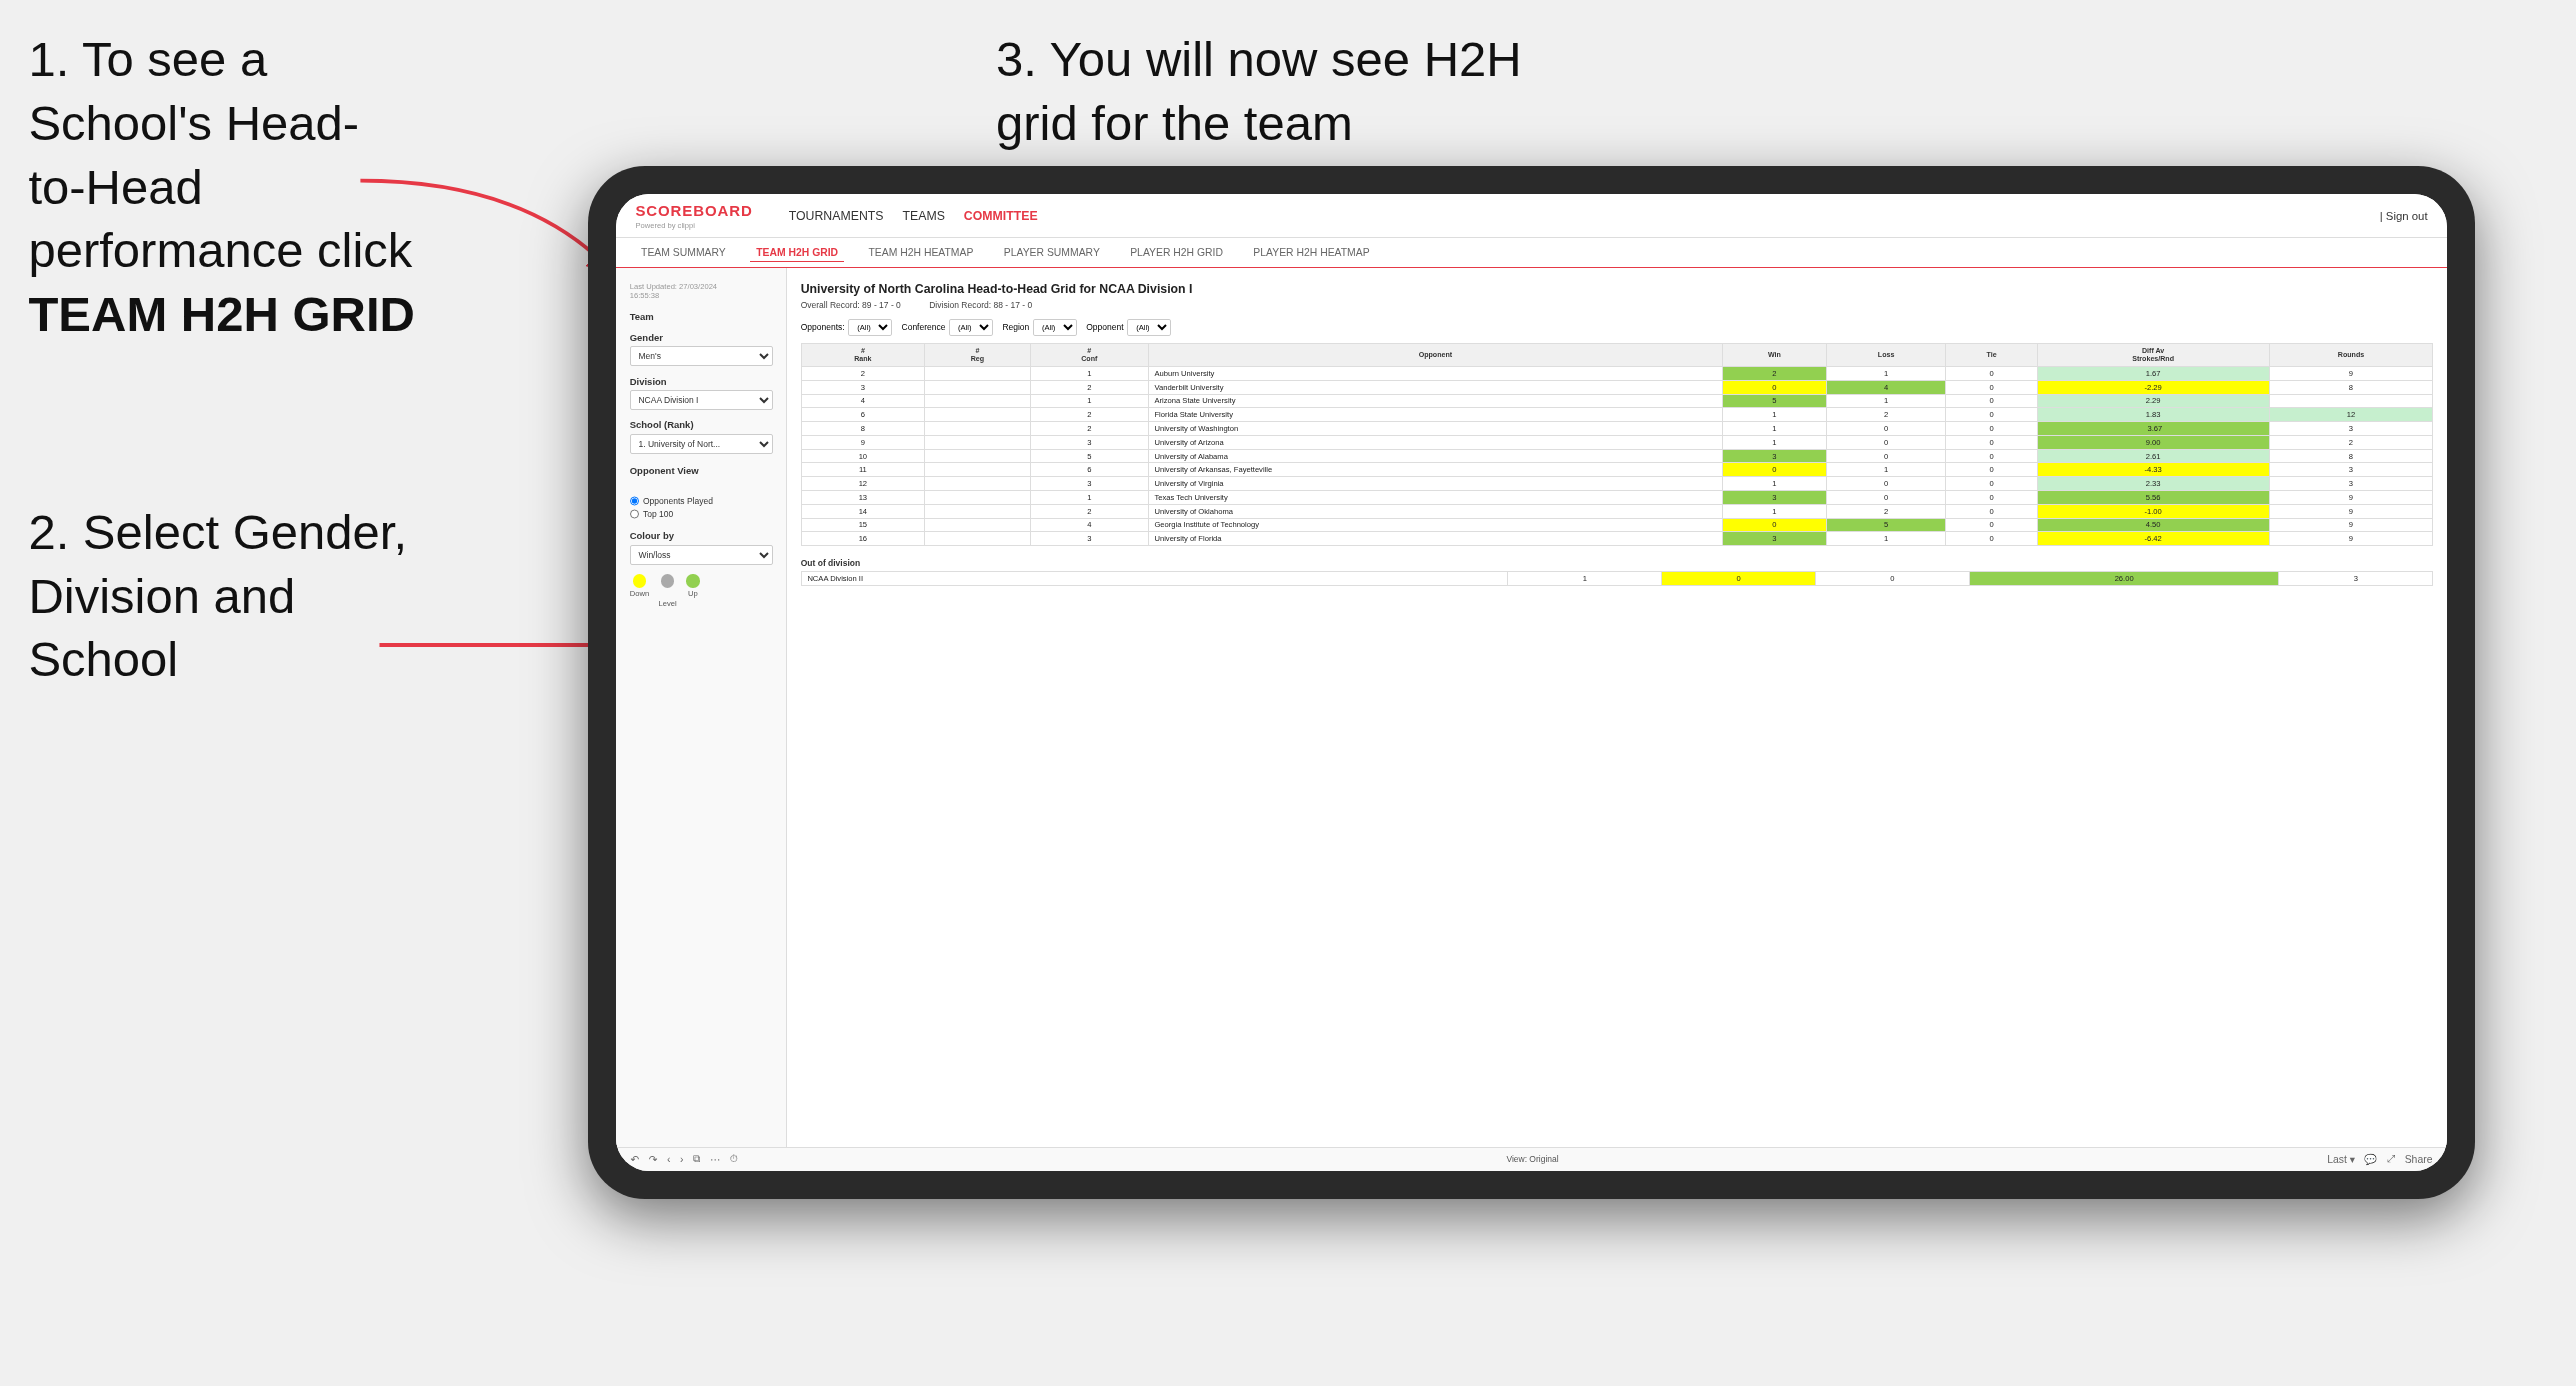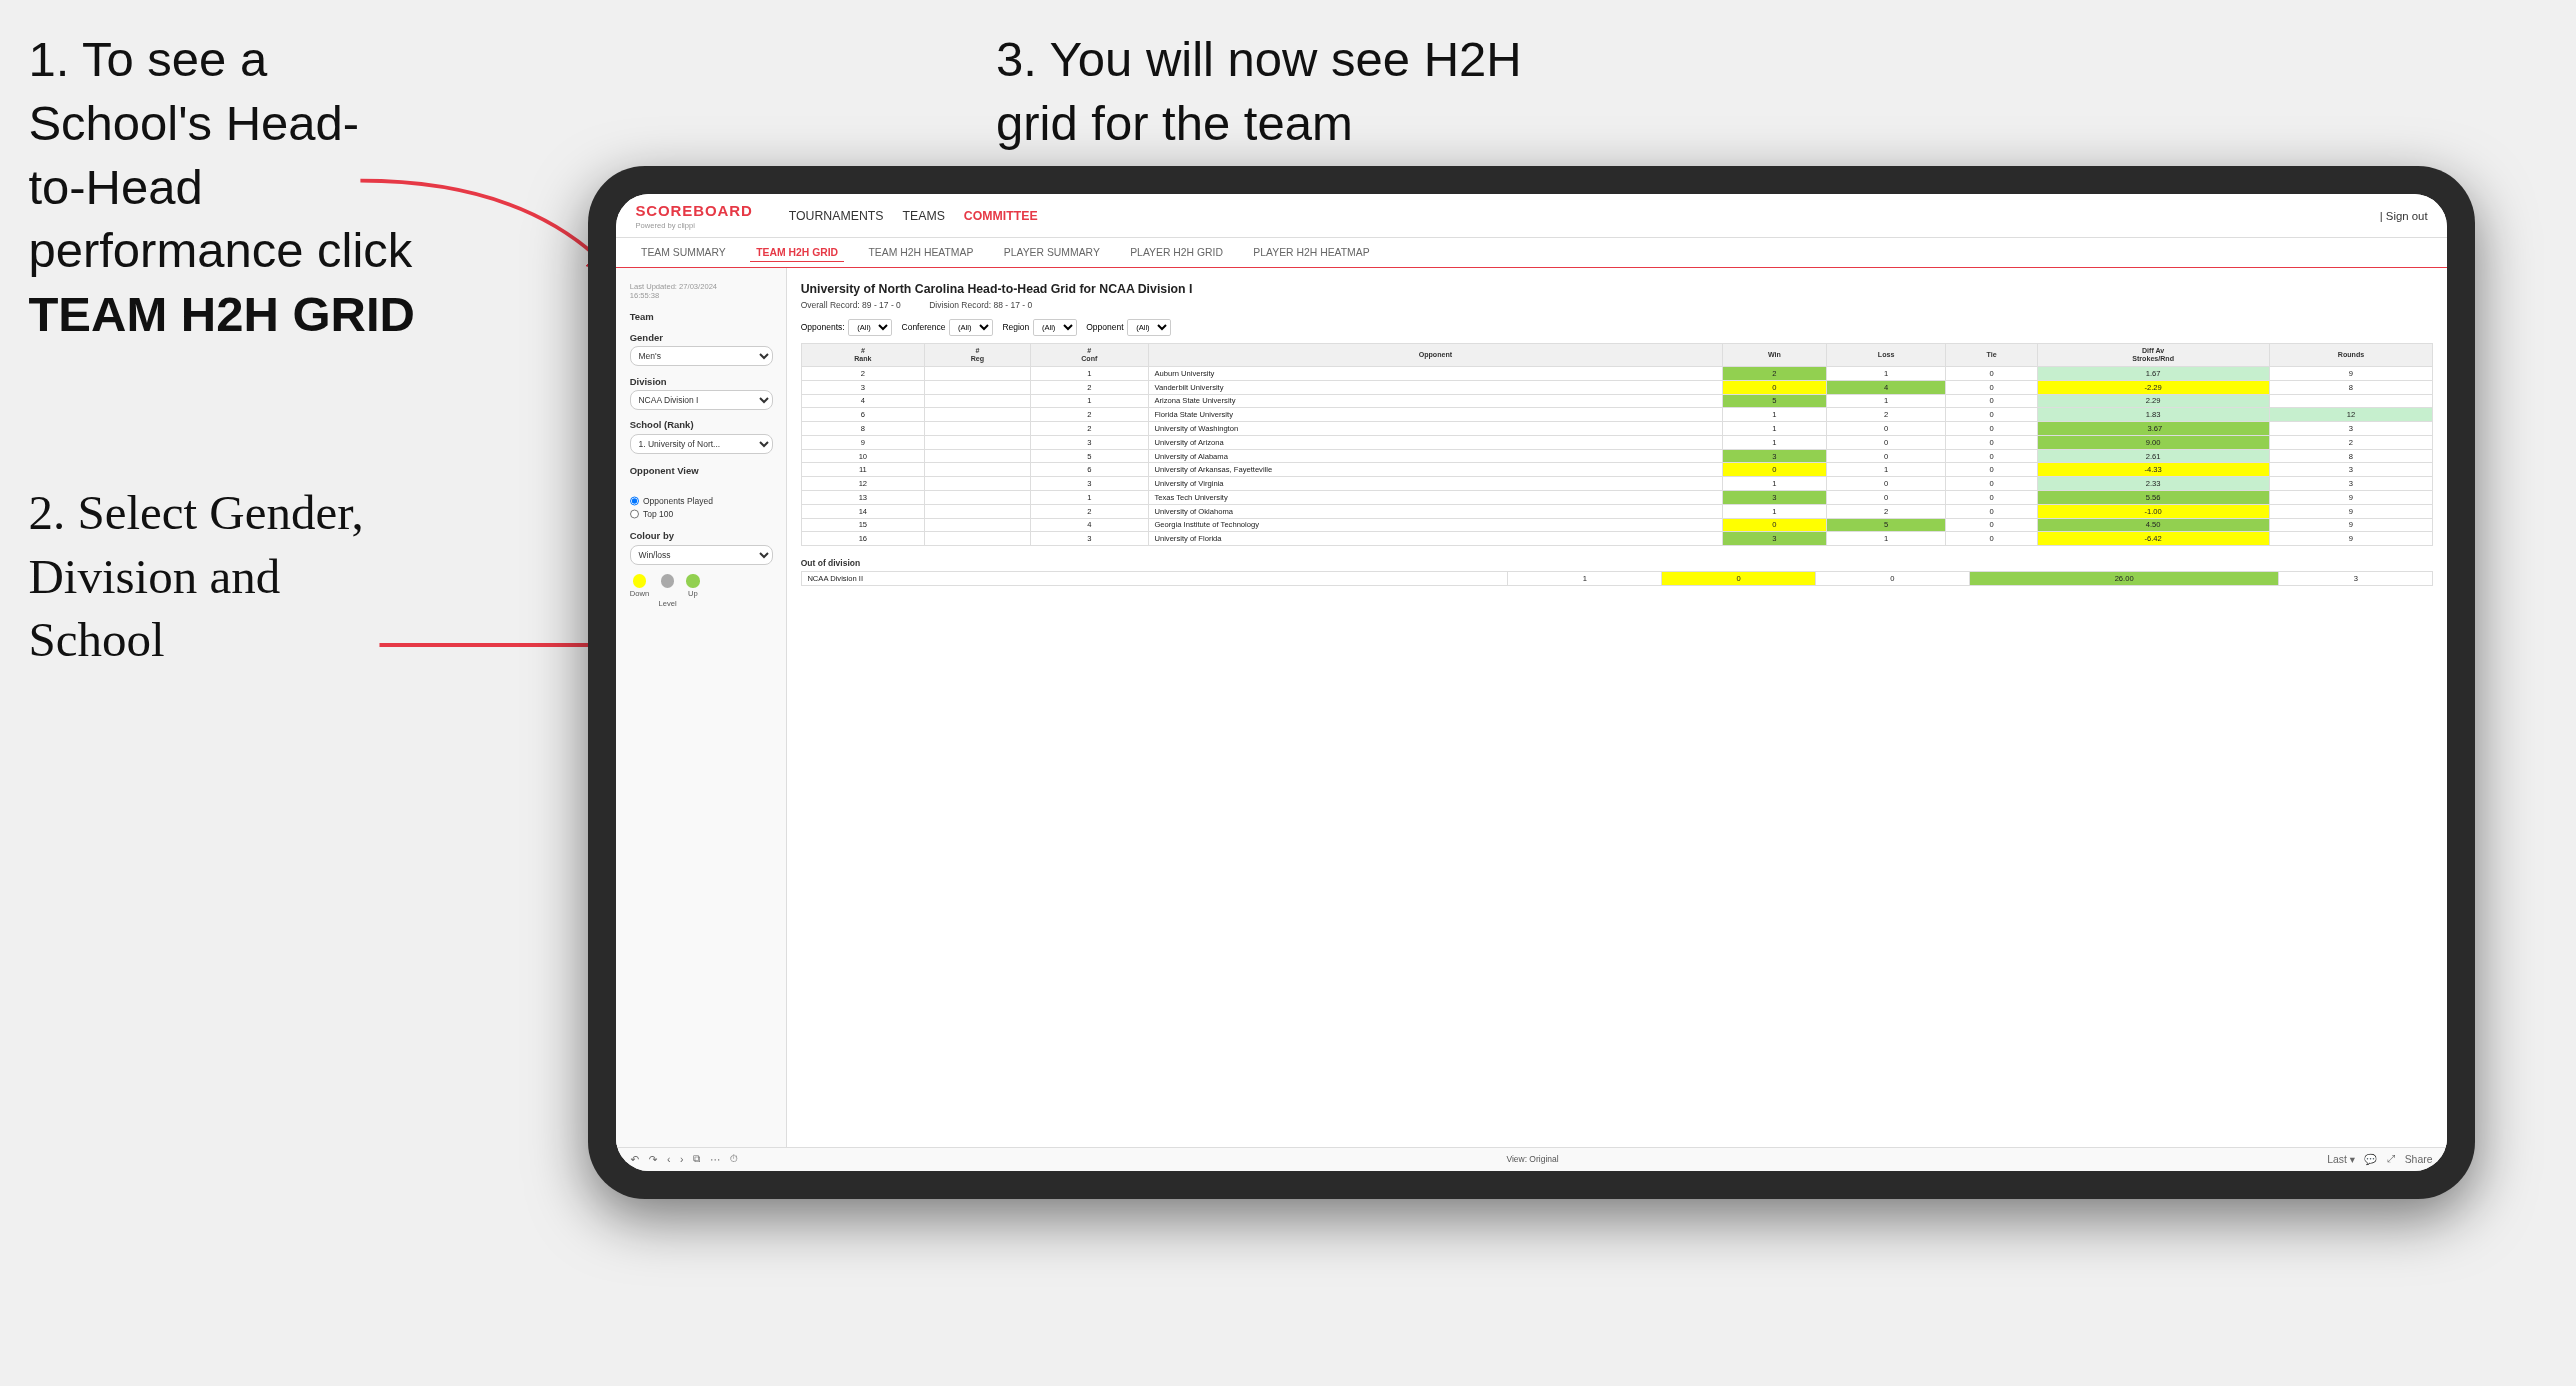--- a/index.html
+++ b/index.html
@@ -21,27 +21,26 @@
       line-height: 1.3;
       max-width: 436px;
       color: #111;
     }
     .instruction-1 strong {
       font-weight: 900;
     }
 
     .instruction-2 {
       position: absolute;
-      top: 481px;
+      top: 501px;
       left: 28.4px;
       font-size: 49px;
       line-height: 1.3;
       max-width: 379px;
       color: #111;
-      font-family: Liberation Serif, serif;
     }
 
     .instruction-3 {
       position: absolute;
       top: 28.4px;
       left: 996px;
       font-size: 49px;
       line-height: 1.3;
       max-width: 531px;
       color: #111;
@@ -175,21 +174,21 @@
       color: #333;
       margin-bottom: 3.8px;
       margin-top: 9.5px;
     }
 
     .panel-select {
       width: 100%;
       font-size: 8.5px;
       padding: 2.8px 3.8px;
       border: 0.9px solid #ccc;
-      border-radius: 8px;
+      border-radius: 2px;
       background: #fff;
       color: #333;
     }
 
     .radio-group {
       display: flex;
       flex-direction: column;
       gap: 2.8px;
       margin-top: 20px;
     }

